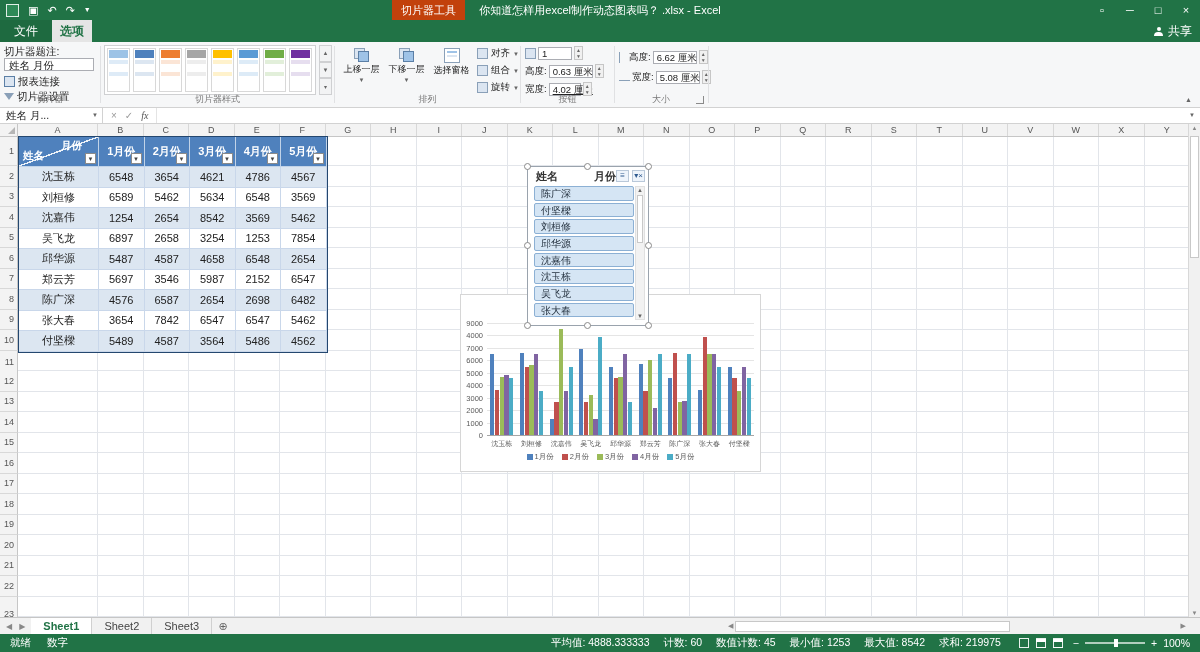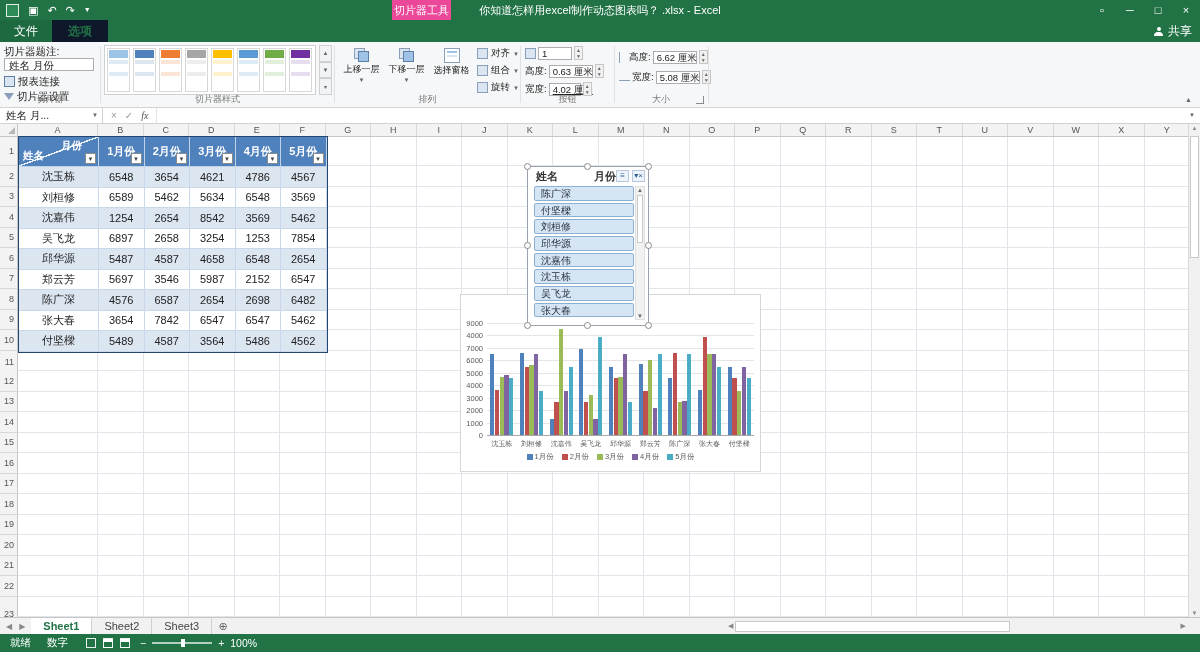--- a/index.html
+++ b/index.html
@@ -4,31 +4,31 @@
 <style>
   html,body{margin:0;padding:0;background:#888;}
   #app{position:relative;width:1200px;height:652px;background:#fff;overflow:hidden;
        font-family:"Liberation Sans","DejaVu Sans",sans-serif;font-size:12px;color:#222;}
 
   
   .titlebar{position:absolute;left:0;top:0;right:0;height:20px;background:#217346;color:#fff;}
   .qat{position:absolute;left:6px;top:0;height:20px;display:flex;align-items:center;gap:9px;font-size:11px;}
   .qat .qic{cursor:default;line-height:20px;}
   .appic{width:11px;height:11px;border:1px solid rgba(255,255,255,.85);background:#2e8a57;display:inline-block;}
-  .ctx-band{position:absolute;left:392px;top:0;height:20px;padding:0 2px;background:#ec4899;font-size:11px;line-height:20px;}
+  .ctx-band{position:absolute;left:392px;top:0;height:20px;padding:0 9px;background:#c2410c;font-size:11px;line-height:20px;}
   .tb-title{position:absolute;left:150px;right:150px;top:0;text-align:center;font-size:11px;line-height:20px;
             white-space:nowrap;overflow:hidden;}
   .win{position:absolute;right:0;top:0;height:20px;display:flex;}
   .win span{width:28px;text-align:center;line-height:20px;font-size:11px;}
 
   
   .tabsrow{position:absolute;left:0;top:20px;right:0;height:22px;background:#217346;color:#fff;display:flex;align-items:stretch;}
   .filetab{padding:0 14px;line-height:22px;background:#1e6a40;}
   .tab{padding:0 8px;line-height:22px;white-space:nowrap;}
-  .ctxtab{padding:0 16px;line-height:22px;background:#0f172a;color:#217346;font-weight:bold;}
+  .ctxtab{padding:0 8px;line-height:22px;background:#e5e5e5;color:#217346;font-weight:bold;}
   .tellme{display:flex;align-items:center;gap:5px;padding:0 10px;white-space:nowrap;}
   .bulb{width:9px;height:9px;border-radius:50%;background:#ffd966;display:inline-block;}
   .share{position:absolute;right:8px;top:20px;height:22px;display:flex;align-items:center;gap:5px;color:#fff;}
   .person{width:9px;height:9px;display:inline-block;position:relative;}
   .person::before{content:"";position:absolute;left:2.5px;top:0;width:4px;height:4px;border-radius:50%;background:#fff;}
   .person::after{content:"";position:absolute;left:0;bottom:0;width:9px;height:4px;border-radius:4px 4px 0 0;background:#fff;}
 
   
   .ribbon{position:absolute;left:0;top:42px;right:0;height:66px;background:#f6f7f8;border-bottom:1px solid #d2d2d2;box-sizing:border-box;}
   .rgroup{position:absolute;top:0;height:65px;}
@@ -737,20 +737,28 @@
       </div>
       <span class="arr">▶</span>
     </div>
   </div>
 
   <div class="statusbar">
     <div class="sb-left">
       <span>就绪</span>
       <span>数字</span>
     </div>
+    <div id="stats">
+        <span class="stat">平均值: 4888.333333</span>
+        <span class="stat">计数: 60</span>
+        <span class="stat">数值计数: 45</span>
+        <span class="stat">最小值: 1253</span>
+        <span class="stat">最大值: 8542</span>
+        <span class="stat">求和: 219975</span>
+      </div>
     <div class="views">
       <span class="vic"></span>
       <span class="vic vic2"></span>
       <span class="vic vic2"></span>
     </div>
     <div class="zoom">
       <span>−</span>
       <div class="ztrack">
           <div class="zthumb"></div>
         </div>

